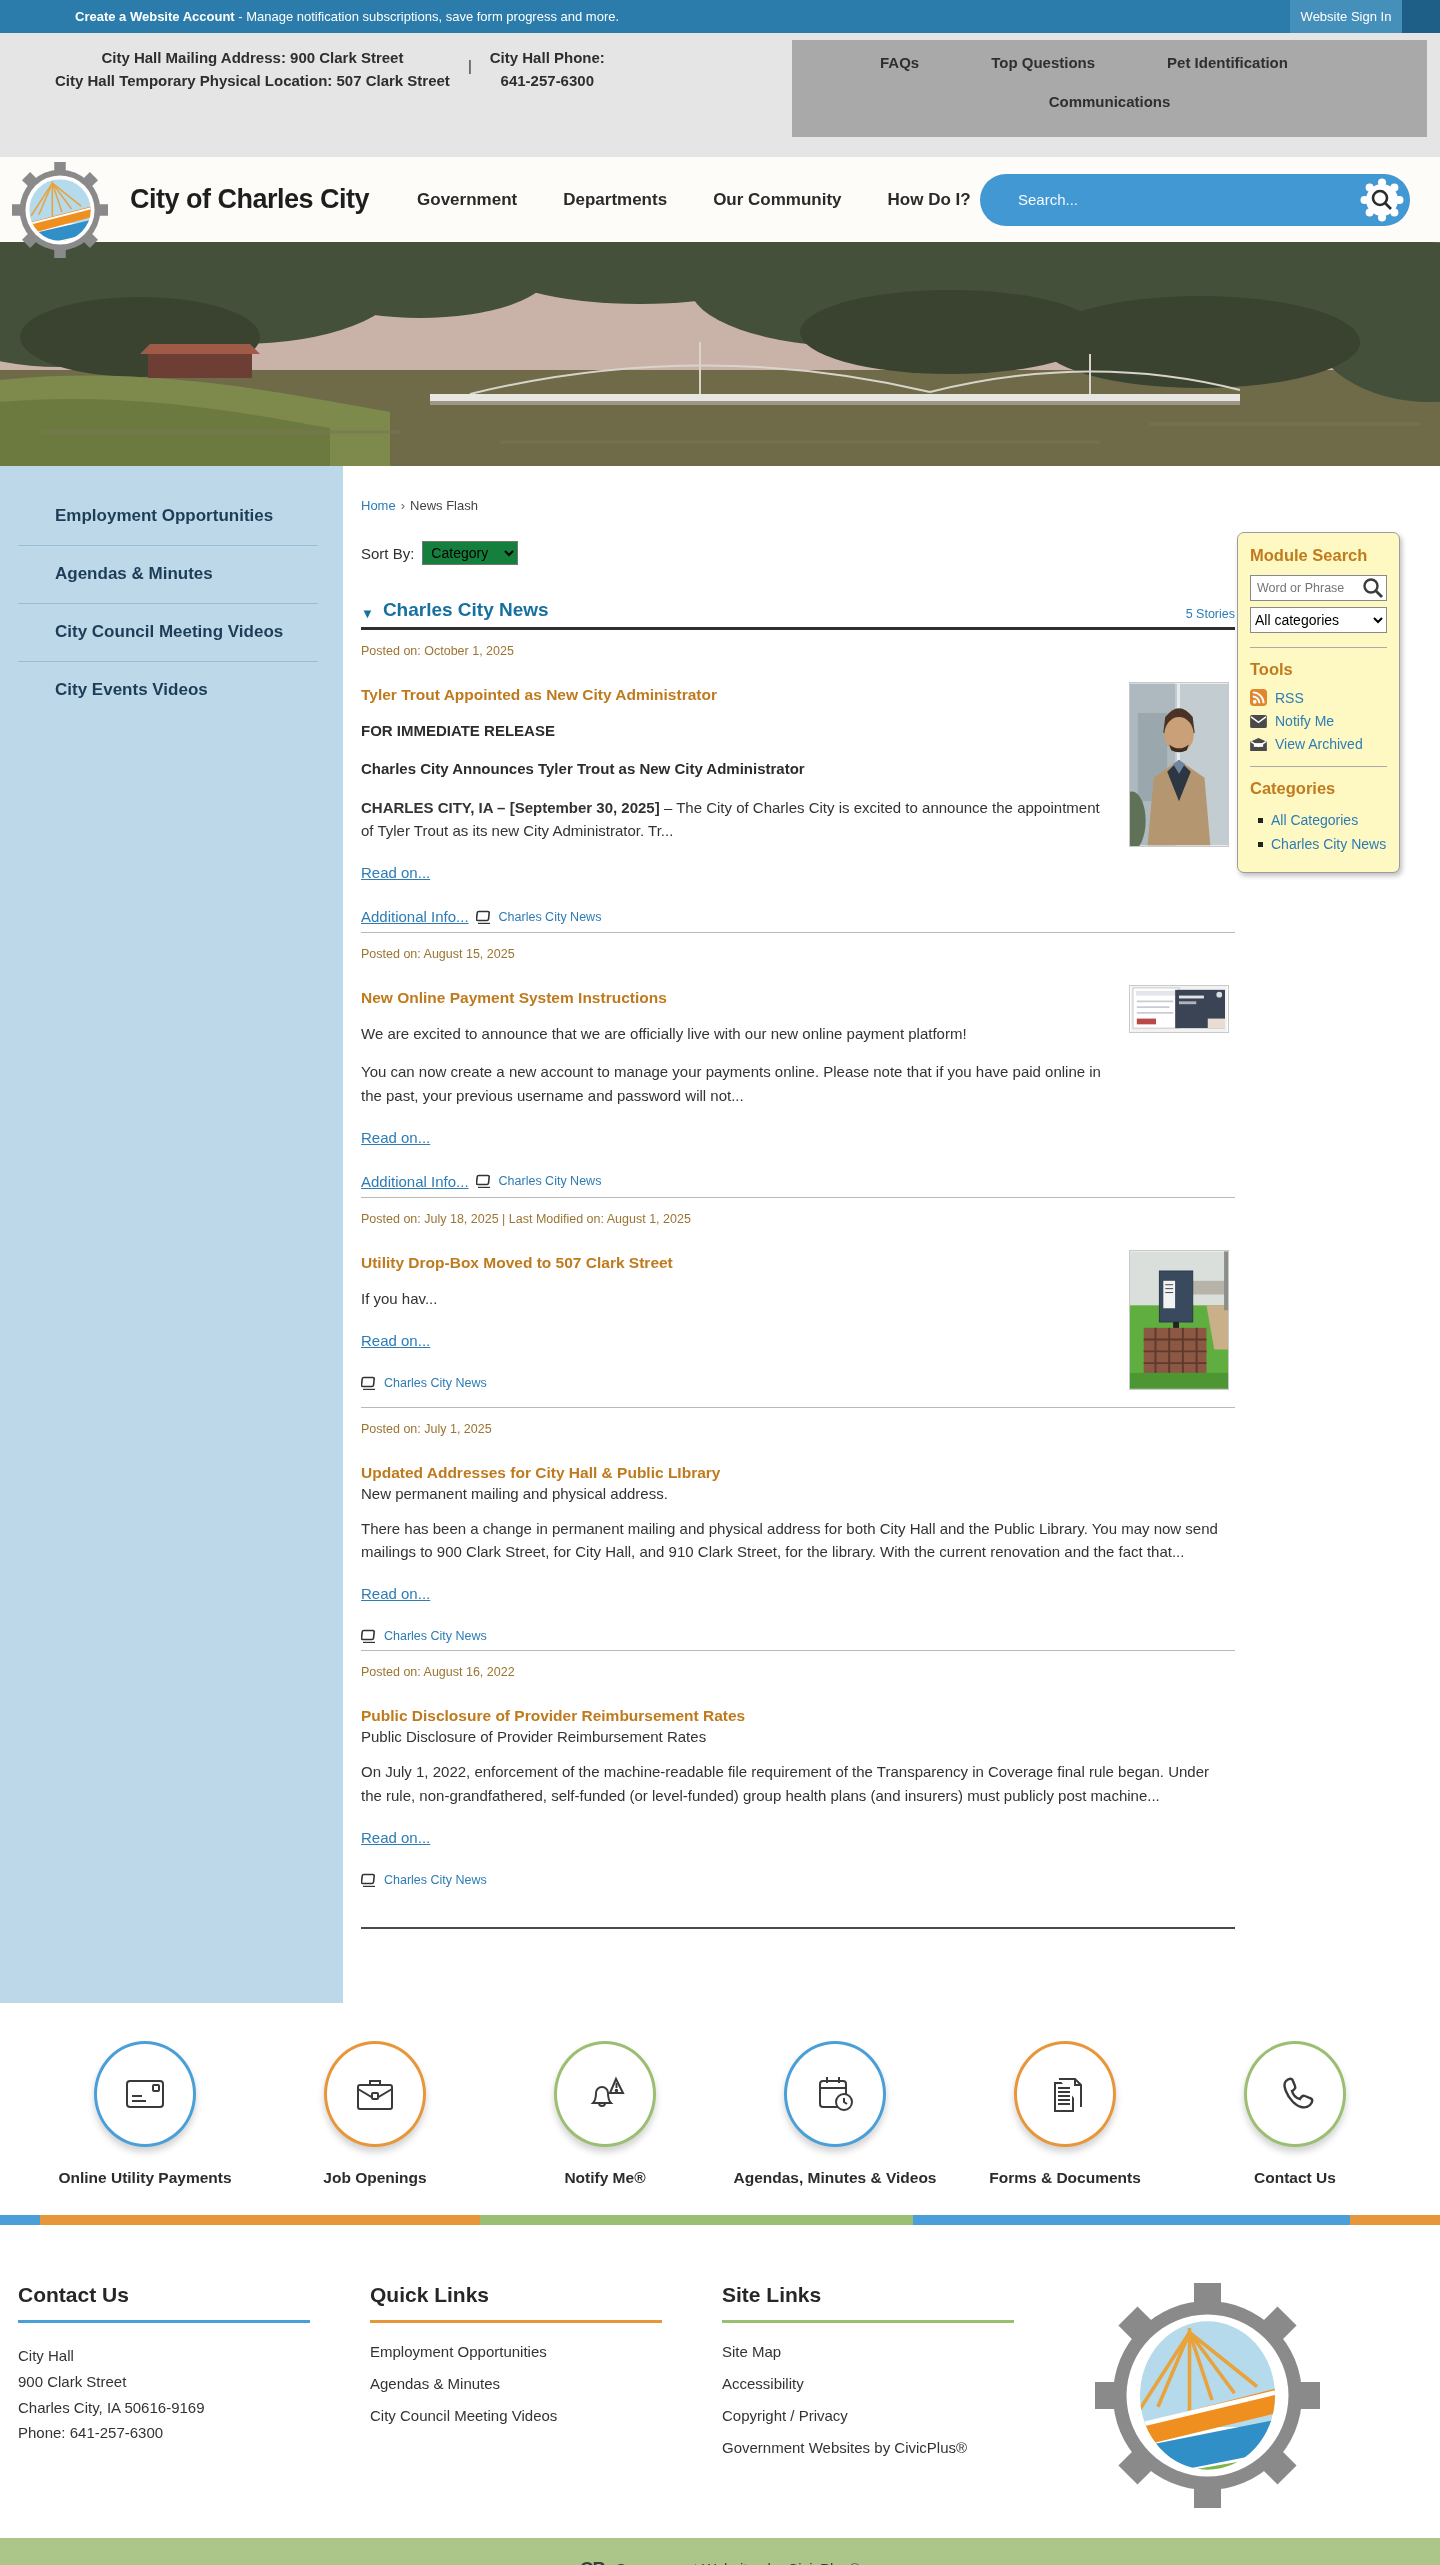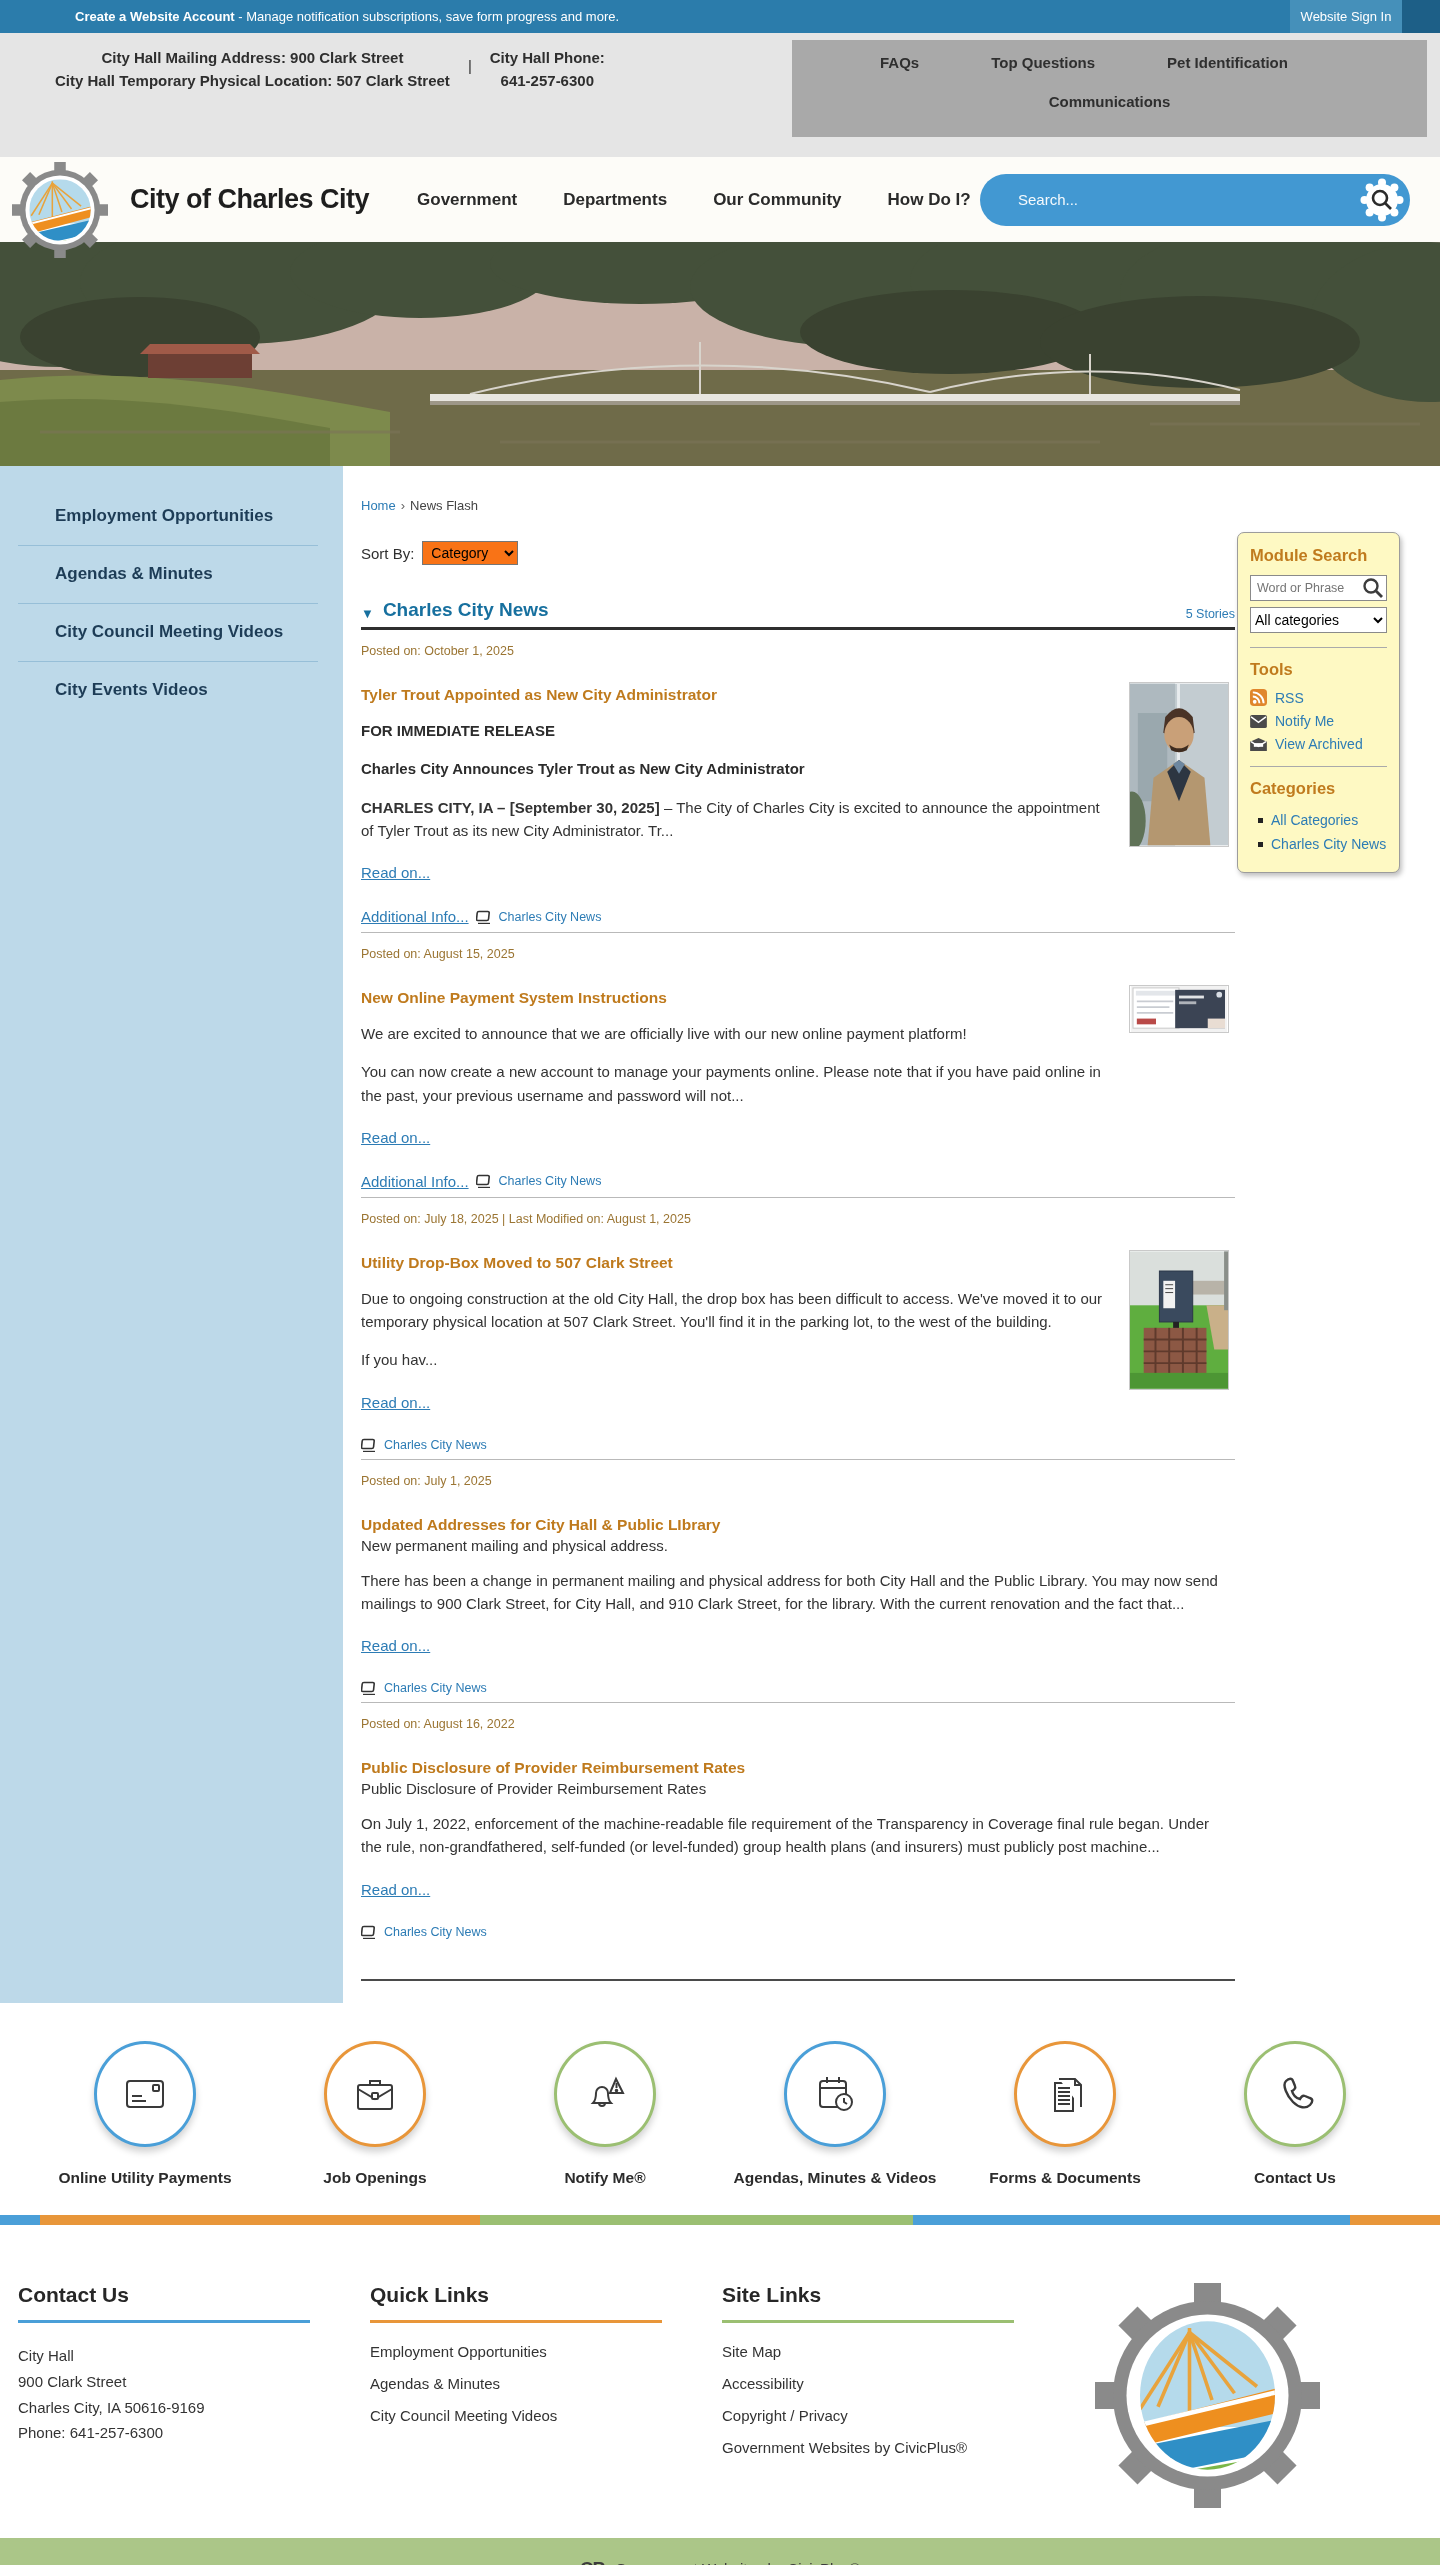--- a/index.html
+++ b/index.html
@@ -45,21 +45,21 @@
   .left-rail ul { list-style:none; }
   .left-rail li { padding:17px 14px 17px 37px; border-bottom:1px solid #97bfd8; font-size:17px; font-weight:600; color:#1d3c56; line-height:1.35; cursor:pointer; max-width:300px; }
   .left-rail li:last-child { border-bottom:none; }
 
   .main-area { flex:1; position:relative; padding:32px 16px 0 18px; }
   .crumbs { font-size:13px; color:#444; }
   .crumbs a { color:#2d7cb5; text-decoration:none; cursor:pointer; }
   .crumbs .sep { margin:0 5px; color:#666; }
 
   .sort-row { margin-top:28px; display:flex; align-items:center; gap:8px; font-size:15px; color:#2f2f2f; }
-  .sort-row select { font-size:14px; padding:2px 4px; width:96px; border:1px solid #767676; background:#f97316; font-family:"Liberation Sans",sans-serif; }
+  .sort-row select { font-size:14px; padding:2px 4px; width:96px; border:1px solid #767676; background:#15803d; font-family:"Liberation Sans",sans-serif; }
 
   .news-col { width:874px; margin-top:34px; border-bottom:2px solid #4a4a4a; padding-bottom:36px; }
   .news-head { display:flex; align-items:flex-end; border-bottom:3px solid #2f2f2f; padding-bottom:6px; }
   .news-head .title { color:#17709f; font-size:19px; font-weight:700; }
   .news-head .tri { font-size:13px; margin-right:9px; color:#17709f; }
   .news-head .count { margin-left:auto; color:#2d7cb5; font-size:12.5px; }
 
   .story { overflow:hidden; border-bottom:1px solid #b9b9b9; padding:14px 0 7px 0; }
   .story:last-child { border-bottom:none; padding-bottom:4px; }
   .posted { font-size:12.5px; color:#9b7533; }
@@ -433,21 +433,20 @@
             <line x1="14" y1="90" x2="78" y2="90"></line>
               <line x1="14" y1="102" x2="78" y2="102"></line>
               <line x1="14" y1="114" x2="78" y2="114"></line>
             <line x1="26" y1="78" x2="26" y2="124"></line>
               <line x1="40" y1="78" x2="40" y2="124"></line>
               <line x1="54" y1="78" x2="54" y2="124"></line>
               <line x1="68" y1="78" x2="68" y2="124"></line>
           </g>
           <rect y="124" width="100" height="16" fill="#4d9634"></rect>
         </svg>
-        <p>Due to ongoing construction at the old City Hall, the drop box has been difficult to access. We've moved it to our temporary physical location at 507 Clark Street. You'll find it in the parking lot, to the west of the building.</p>
         <p>If you hav...</p>
         <a class="readon">Read on...</a>
         <div class="cat-row">
           <svg class="flag-ic" width="16" height="14" viewBox="0 0 16 14">
             <rect x="1.5" y="1.5" width="12" height="9" rx="1.5" fill="none" stroke="#333" stroke-width="1.6" transform="skewX(-6)"></rect>
             <line x1="2" y1="13.5" x2="14" y2="13.5" stroke="#333" stroke-width="1.4"></line>
           </svg>
           <a class="cat-link">Charles City News</a>
         </div>
       </div>

